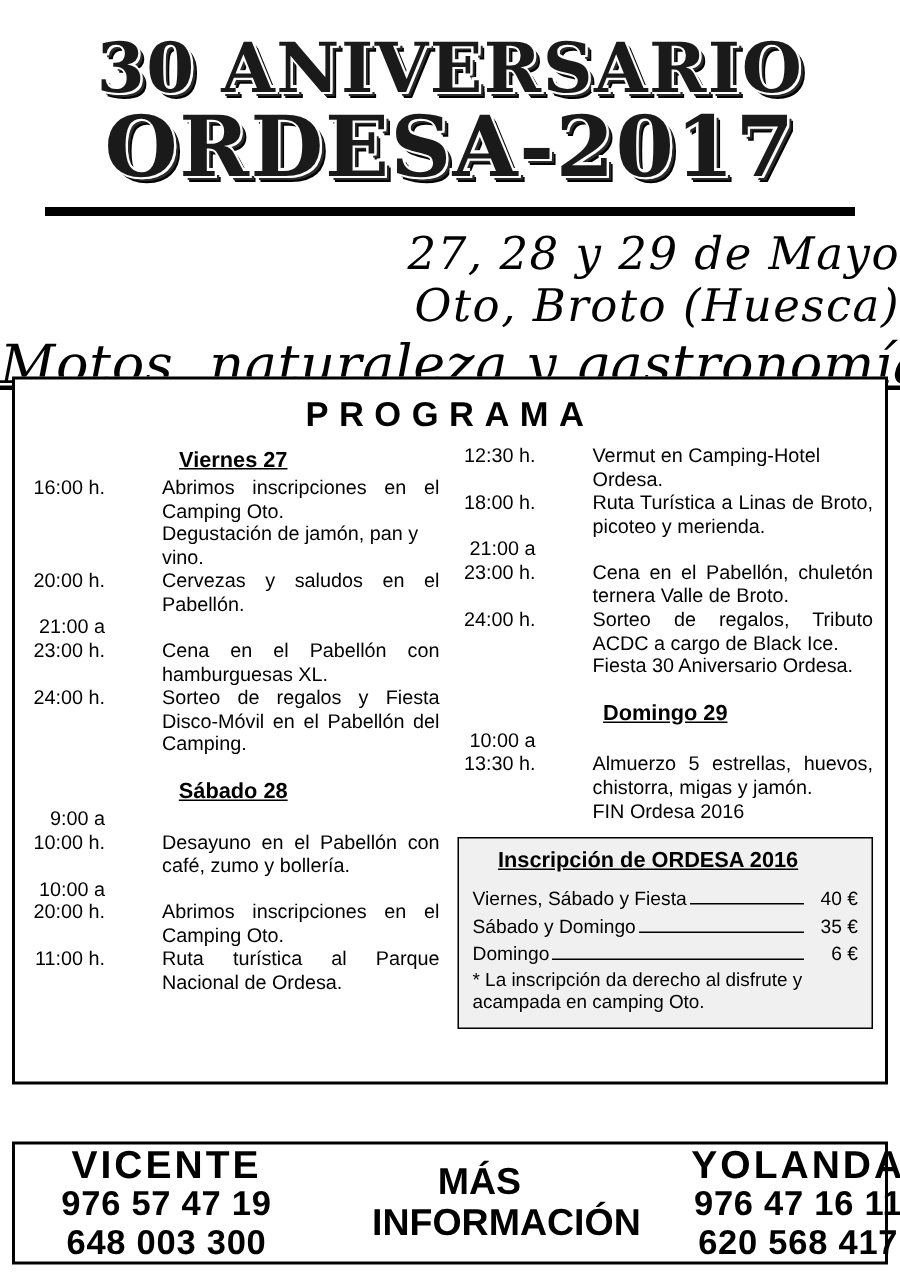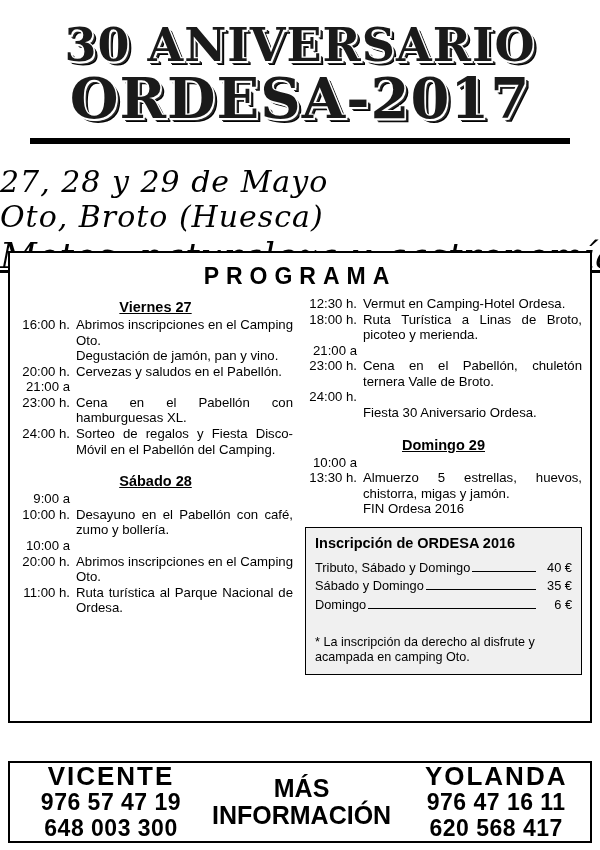--- a/index.html
+++ b/index.html
@@ -32,22 +32,22 @@
 
   .title-rule{
     width:540px; height:6px; background:#000;
     margin:12px auto 0 auto;
     border-top:1px solid #000;
     border-bottom:1px solid #000;
   }
 
   
   .subtitle-block{
-    text-align:left;
-    margin-top:20px;
+    text-align:right;
+    margin-top:8px;
     font-family:"DejaVu Serif", serif;
     font-style:italic;
     color:#000;
   }
   .sub-line{ line-height:1.18; white-space:nowrap; }
   .sub-1{ font-size:30px; letter-spacing:1px; }
   .sub-2{ font-size:30px; letter-spacing:1px; }
   .sub-3{ font-size:36px; letter-spacing:0.5px;text-decoration:underline; }
 
   
@@ -72,55 +72,57 @@
 
   .day-head{
     text-align:center;
     font-size:14.5px;
     font-weight:700;
     text-decoration:underline;
     margin:3px 0 2px 0;
   }
   .day-head.sp{ margin-top:16px; }
 
-  .entry{ display:flex; font-size:13.2px; line-height:1.18; margin-bottom:0px; }
+  .entry{ display:flex; font-size:13.2px; line-height:1.18; margin-bottom:0px;gap:32px; }
   .etime{
     flex:0 0 58px;
     text-align:right;
     padding-right:6px;
     white-space:nowrap;
   }
   .etext{ flex:1 1 auto; text-align:justify; }
   .etext.nj{ text-align:left; }
 
   
   .insc-box{
     margin-top:10px;
     border:1.5px solid #000;
     background:#f0f0f0;
     padding:7px 9px 8px 9px;
   }
   .insc-title{
     font-size:14.5px; font-weight:700;
+    text-decoration:underline;
     margin-bottom:8px;
+    margin-left:17px;
   }
   .price-row{
     display:flex; align-items:baseline;
     font-size:12.8px; line-height:1.45;
   }
   .price-label{ white-space:nowrap; }
   .price-dots{
     flex:1 1 auto;
     border-bottom:1px solid #000;
     margin:0 2px 3px 2px;
     height:9px;
   }
   .price-val{ white-space:nowrap; text-align:right; min-width:34px; }
   .insc-note{
-    font-size:12.6px; line-height:1.25; margin-top:20px;
+    font-size:12.6px; line-height:1.25; margin-top:0;
   }
 
   
   .footer-box{
     position:absolute;
     left:8px; top:761px;
     width:584px; height:82px;
     border:2px solid #000;
     display:flex;
     align-items:center;
@@ -129,21 +131,21 @@
   .fcol-l{ flex:0 0 202px; }
   .fcol-m{ flex:1 1 auto; }
   .fcol-r{ flex:0 0 210px; }
   .fname{
     font-size:26px; font-weight:700; letter-spacing:2px; line-height:1.08;
   }
   .fphone{
     font-size:23px; font-weight:700; letter-spacing:0.5px; line-height:1.12;
   }
   .finfo1{ font-size:25px; font-weight:700; line-height:1.1; }
-  .finfo2{ font-size:25px; font-weight:700; line-height:1.1; }
+  .finfo2{ font-size:25px; font-weight:700; line-height:1.1;margin-left:36px; }
 </style>
 </head>
 <body>
 
 <div class="title-block">
   <div class="title-line title-1">30 ANIVERSARIO</div>
   <div class="title-line title-2">ORDESA-2017</div>
   <div class="title-rule"></div>
 </div>
 
@@ -217,20 +219,21 @@
         <div class="entry">
           <div class="etime">21:00 a</div>
           <div class="etext nj"></div>
         </div>
         <div class="entry">
           <div class="etime">23:00 h.</div>
           <div class="etext">Cena en el Pabellón, chuletón ternera Valle de Broto.</div>
         </div>
         <div class="entry">
           <div class="etime">24:00 h.</div>
+          <div class="etext">Sorteo de regalos, Tributo ACDC a cargo de Black Ice.</div>
         </div>
         <div class="entry">
           <div class="etime"></div>
           <div class="etext nj">Fiesta 30 Aniversario Ordesa.</div>
         </div>
         <div class="day-head sp">Domingo 29</div>
         <div class="entry">
           <div class="etime">10:00 a</div>
           <div class="etext nj"></div>
         </div>
@@ -238,21 +241,21 @@
           <div class="etime">13:30 h.</div>
           <div class="etext">Almuerzo 5 estrellas, huevos, chistorra, migas y jamón.</div>
         </div>
         <div class="entry">
           <div class="etime"></div>
           <div class="etext nj">FIN Ordesa 2016</div>
         </div>
         <div class="insc-box">
           <div class="insc-title">Inscripción de ORDESA 2016</div>
           <div class="price-row">
-            <span class="price-label">Tributo, Sábado y Domingo</span>
+            <span class="price-label">Viernes, Sábado y Fiesta</span>
             <span class="price-dots"></span>
             <span class="price-val">40 €</span>
           </div>
           <div class="price-row">
             <span class="price-label">Sábado y Domingo</span>
             <span class="price-dots"></span>
             <span class="price-val">35 €</span>
           </div>
           <div class="price-row">
             <span class="price-label">Domingo</span>

